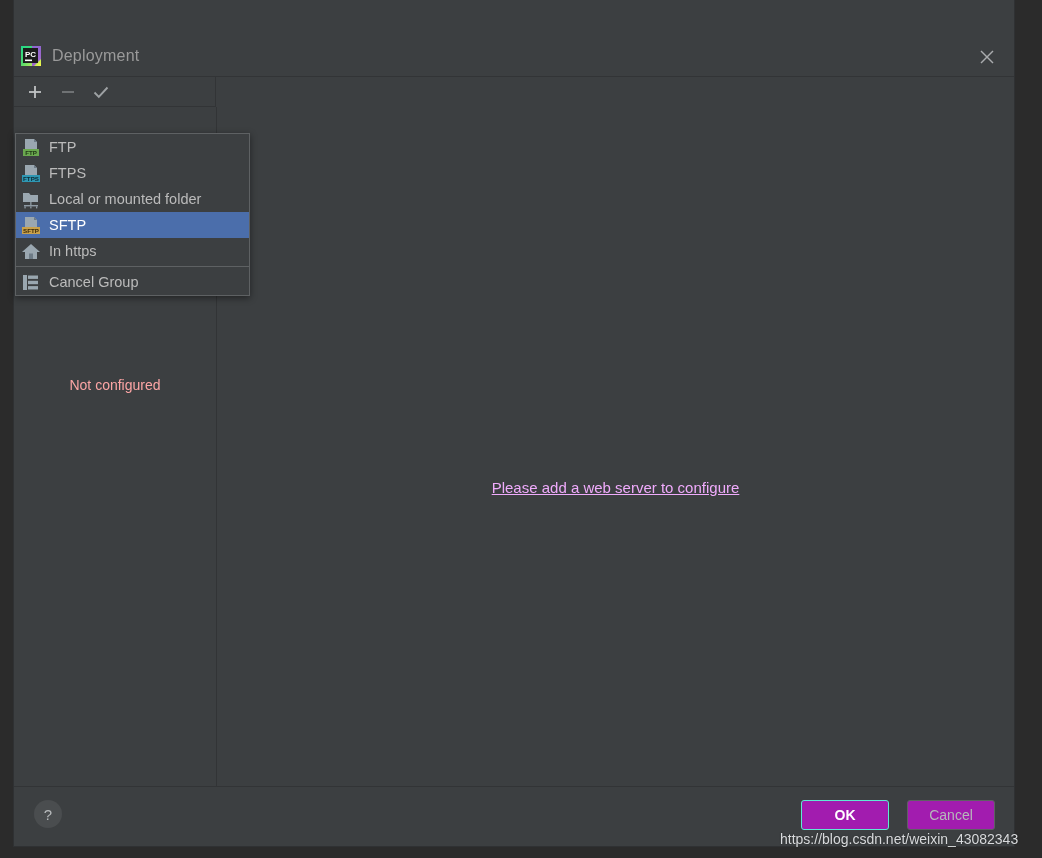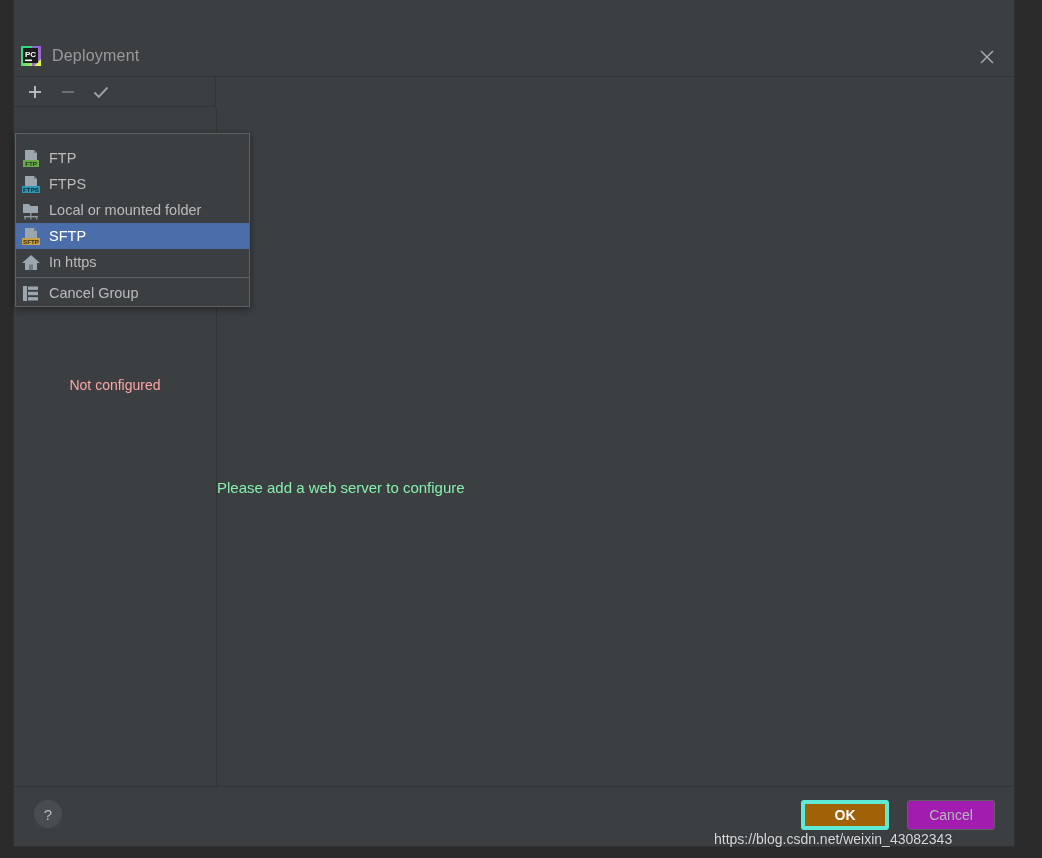--- a/index.html
+++ b/index.html
@@ -132,35 +132,37 @@
     top: 0;
     right: 0;
     bottom: 0;
     background: #3c3f41;
   }
   .right-placeholder {
     position: absolute;
     left: 0;
     right: 0;
     top: 402px;
+    text-align: center;
     font-size: 15px;
-    color: #86efac;
+    color: #f0abfc;
+    text-decoration: underline;
   }
 
   
   .popup {
     position: absolute;
     left: 1px;
     top: 56px;
     width: 233px;
     background: #3c3f41;
     border: 1px solid #5e6163;
     box-shadow: 0 2px 7px rgba(0,0,0,0.45);
     z-index: 40;
-    padding: 11px 0 0 0;
+    padding: 0 0 0 0;
   }
   .popup-item {
     height: 26px;
     display: flex;
     align-items: center;
     padding-left: 2px;
     cursor: pointer;
     box-sizing: border-box;
   }
   .popup-item.selected {
@@ -218,37 +220,37 @@
     display: flex;
     align-items: center;
     justify-content: center;
     font-size: 14px;
     cursor: pointer;
     box-sizing: border-box;
   }
   .btn-ok {
     left: 787px;
     width: 88px;
-    background: #a16207;
-    border: 4px solid #5eead4;
+    background: #a21caf;
+    border: 1px solid #5eead4;
     color: #ffffff;
     font-weight: bold;
   }
   .btn-cancel {
     left: 893px;
     width: 88px;
     background: #a21caf;
     border: 1px solid #5e6163;
     color: #b5b8ba;
   }
 
   
   .watermark {
     position: absolute;
-    left: 714px;
+    left: 780px;
     top: 831px;
     font-size: 14px;
     color: #d8dadc;
     white-space: nowrap;
     z-index: 60;
     text-shadow: 0 0 2px rgba(0,0,0,.4);
   }
 </style>
 </head>
 <body>

